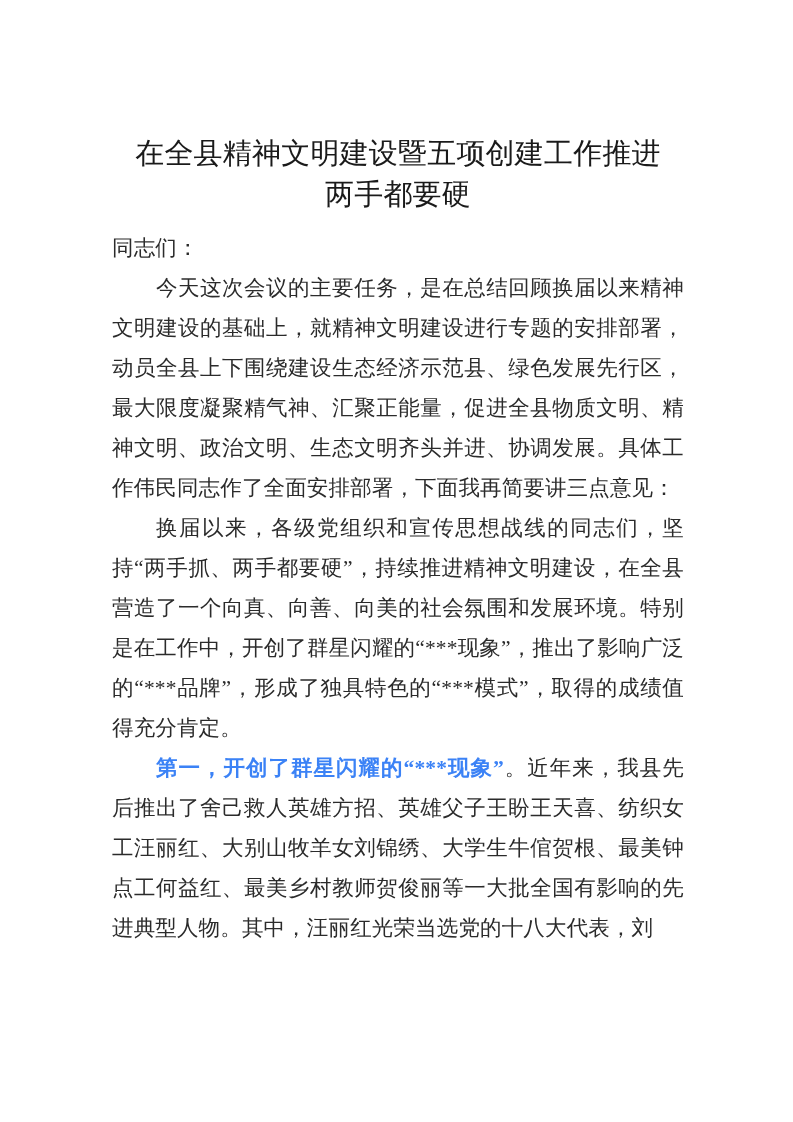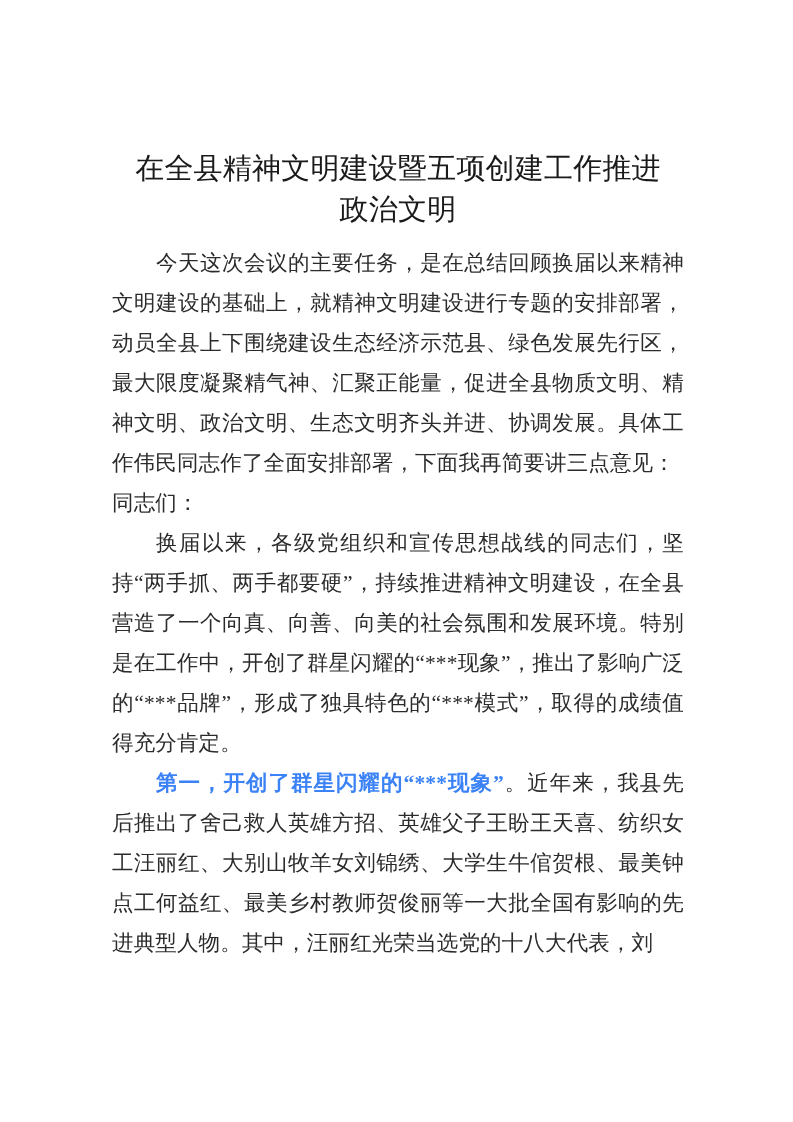--- a/index.html
+++ b/index.html
@@ -19,21 +19,21 @@
     position: relative;
     width: 793px;
     height: 1122px;
     background: #ffffff;
     box-sizing: border-box;
   }
 
   .content {
     position: absolute;
     left: 112px;
-    top: 16px;
+    top: 1px;
     width: 572px;
   }
 
   
   .doc-title {
     margin: 0;
     padding: 0;
     padding-top: 132px;
     font-family: "Liberation Serif", "DejaVu Serif", serif;
     font-size: 29px;
@@ -78,28 +78,28 @@
 </style>
 </head>
 <body>
 
 <div class="page">
   <div class="content">
 
     <h1 class="doc-title">
       <span>在全县精神文明建设暨五项创建工作推进</span>
       <br>
-      <span>政治文明</span>
+      <span>两手都要硬</span>
     </h1>
 
     <div class="body-block">
 
+      <p class="para noindent">同志们：</p>
+
       <p class="para indent">今天这次会议的主要任务，是在总结回顾换届以来精神文明建设的基础上，就精神文明建设进行专题的安排部署，动员全县上下围绕建设生态经济示范县、绿色发展先行区，最大限度凝聚精气神、汇聚正能量，促进全县物质文明、精神文明、政治文明、生态文明齐头并进、协调发展。具体工作伟民同志作了全面安排部署，下面我再简要讲三点意见：</p>
-
-      <p class="para noindent">同志们：</p>
 
 
       <p class="para indent">换届以来，各级党组织和宣传思想战线的同志们，坚持“两手抓、两手都要硬”，持续推进精神文明建设，在全县营造了一个向真、向善、向美的社会氛围和发展环境。特别是在工作中，开创了群星闪耀的“***现象”，推出了影响广泛的“***品牌”，形成了独具特色的“***模式”，取得的成绩值得充分肯定。</p>
 
       <p class="para indent">
         <span class="bold-run">第一，开创了群星闪耀的“***现象”</span><span>。近年来，我县先后推出了舍己救人英雄方招、英雄父子王盼王天喜、纺织女工汪丽红、大别山牧羊女刘锦绣、大学生牛倌贺根、最美钟点工何益红、最美乡村教师贺俊丽等一大批全国有影响的先进典型人物。其中，汪丽红光荣当选党的十八大代表，刘</span>
       </p>
 
     </div>
   </div>

